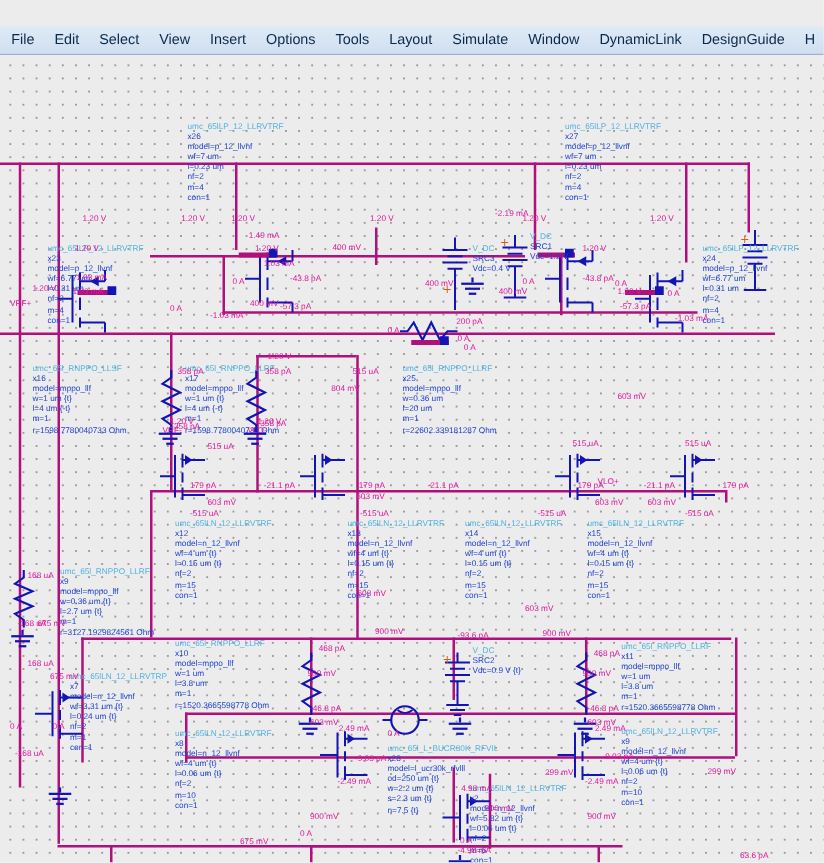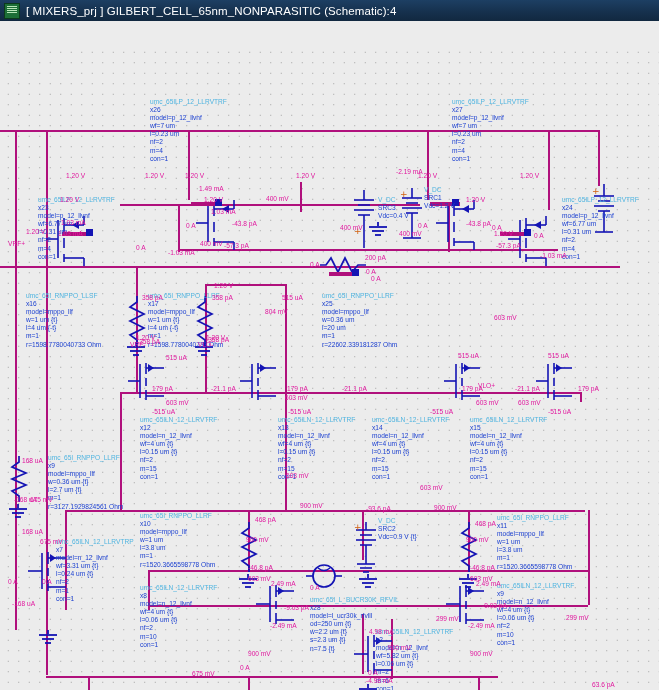--- a/index.html
+++ b/index.html
@@ -43,25 +43,36 @@
   .dev .hdr{color:#4fb4e0;}
 
   
   svg.dev-svg{position:absolute;overflow:visible;}
 </style>
 </head>
 <body>
 
 <div id="app">
 
-  <div class="titlebar">
-    <div class="tb-icon"></div>
-    <div class="tb-title">[ MIXERS_prj ] GILBERT_CELL_65nm_NONPARASITIC (Schematic):4</div>
+
+  <div class="menubar">
+    <div class="menu-item">File</div>
+    <div class="menu-item">Edit</div>
+    <div class="menu-item">Select</div>
+    <div class="menu-item">View</div>
+    <div class="menu-item">Insert</div>
+    <div class="menu-item">Options</div>
+    <div class="menu-item">Tools</div>
+    <div class="menu-item">Layout</div>
+    <div class="menu-item">Simulate</div>
+    <div class="menu-item">Window</div>
+    <div class="menu-item">DynamicLink</div>
+    <div class="menu-item">DesignGuide</div>
+    <div class="menu-item">H</div>
   </div>
-
 
   <div class="canvas">
 
     <div class="w wh" style="left:0;top:86px;width:600px;"></div>
     <div class="w wv" style="left:15px;top:86px;height:500px;"></div>
     <div class="w wv" style="left:46px;top:86px;height:545px;"></div>
     <div class="w wv" style="left:188px;top:86px;height:70px;"></div>
     <div class="w wv" style="left:427px;top:86px;height:70px;"></div>
     <div class="w wv" style="left:548px;top:86px;height:80px;"></div>
     <div class="w wv" style="left:598px;top:86px;height:56px;"></div>

